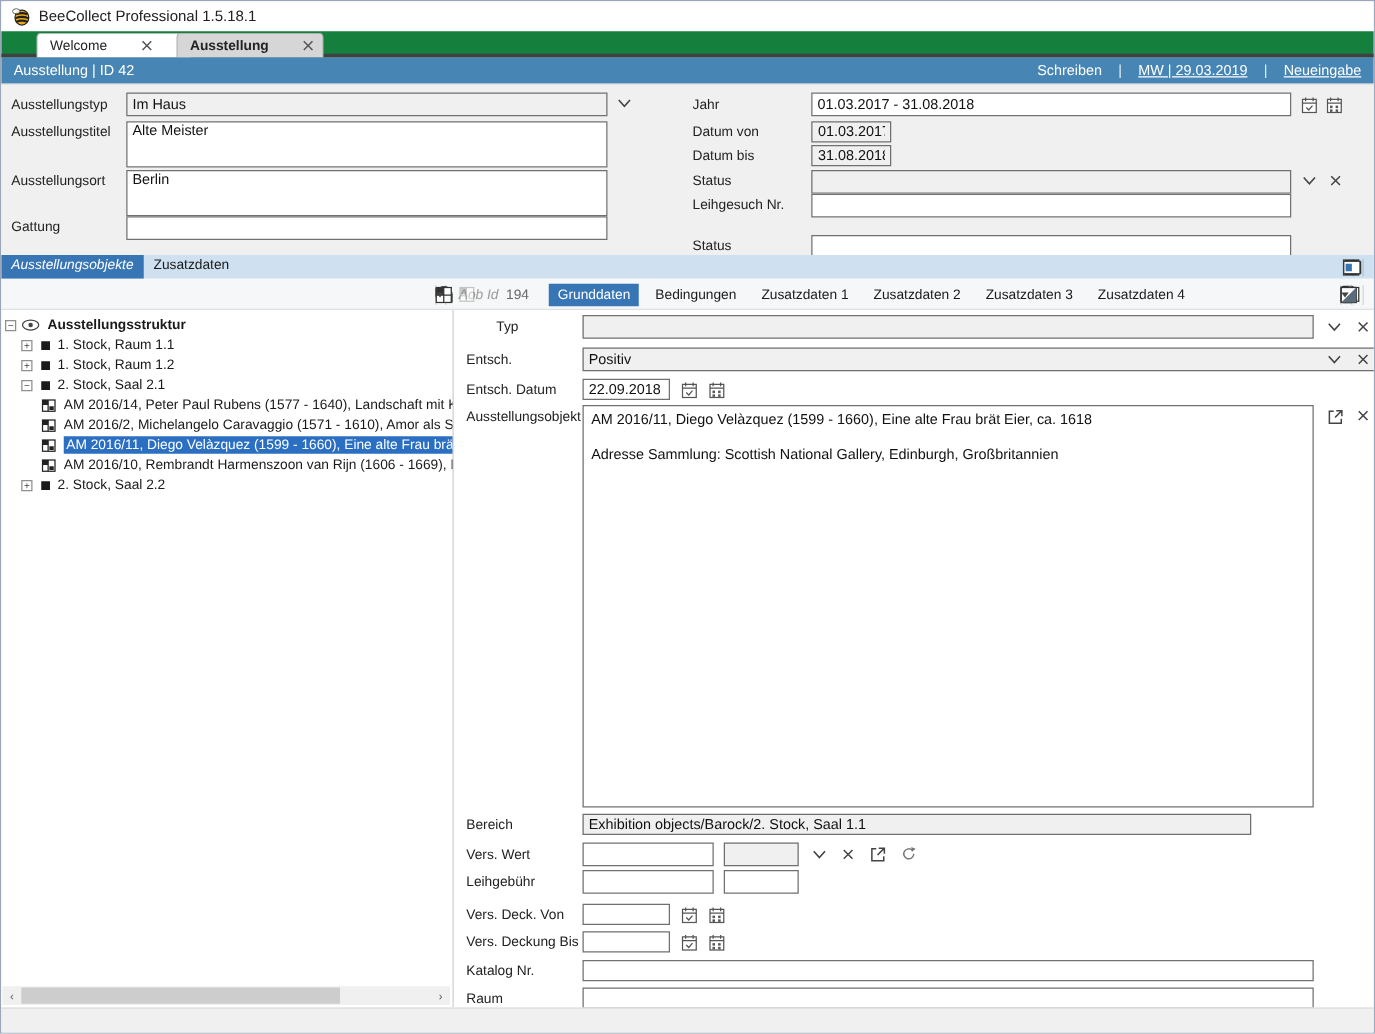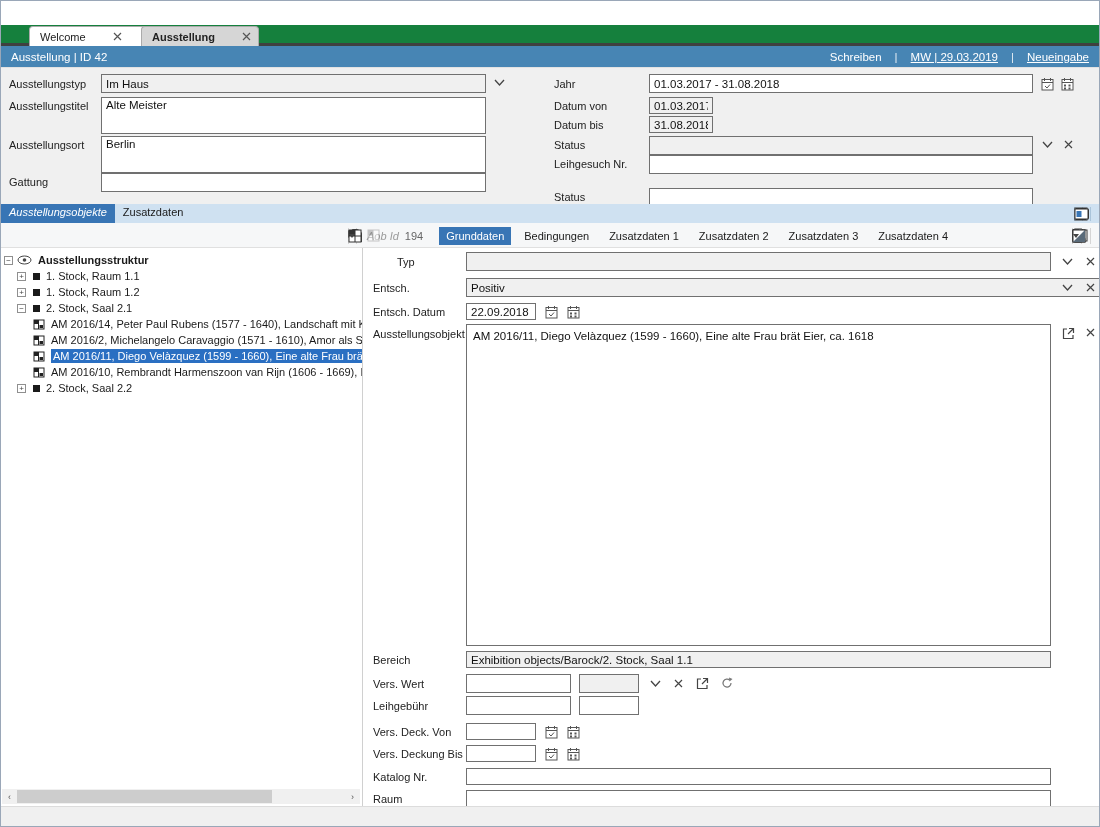--- a/index.html
+++ b/index.html
@@ -70,20 +70,30 @@
   #detailpanel { position:absolute; left:362px; top:0; width:738px; height:558px; }
   
   #bottom { position:absolute; left:0; top:805px; width:100%; height:21px; background:#f0f0f0; border-top:1px solid #dcdcdc; }
   svg { display:block; }
 </style>
 </head>
 <body>
 
 <div id="app">
 
+  <div id="titlebar">
+    <span class="bee">
+      <svg width="16" height="16" viewBox="0 0 16 16">
+        <ellipse cx="8.5" cy="9" rx="5.5" ry="6" fill="#f0a818" stroke="#222" stroke-width="1"></ellipse>
+        <path d="M4 6.5 Q8.5 4.5 13 6.5 M3.5 9.5 Q8.5 7.5 13.5 9.5 M4 12.5 Q8.5 10.5 13 12.5" stroke="#222" stroke-width="1.6" fill="none"></path>
+        <ellipse cx="4" cy="4" rx="3" ry="2" fill="#fff" stroke="#444" stroke-width=".7" opacity=".9"></ellipse>
+      </svg>
+    </span>
+    <span class="wtitle">BeeCollect Professional 1.5.18.1</span>
+  </div>
 
   <div id="doctabs">
     <div class="doctab" style="left:28px; width:124px;">
       <span class="tlabel">Welcome</span>
       <span class="tabx">
         <svg width="11" height="11">
             <path d="M2 2 L9 9 M9 2 L2 9" stroke="#555" stroke-width="1.2"></path>
           </svg>
       </span>
     </div>
@@ -503,35 +513,36 @@
             <rect x="7.5" y="7.5" width="2" height="2" fill="#555"></rect>
             <rect x="3" y="10.5" width="2" height="2" fill="#555"></rect>
             <rect x="7.5" y="10.5" width="2" height="2" fill="#555"></rect>
           </svg>
       </span>
 
       <span class="lbl" style="left:10px; top:80px;">Ausstellungsobjekt</span>
       <div class="fld" style="left:103px; top:76px; width:585px; height:322px; padding:4px 6px; line-height:1.3;">
         <div>AM 2016/11, Diego Velàzquez (1599 - 1660), Eine alte Frau brät Eier, ca. 1618</div>
         <div style="height:13px;"></div>
+        <div>Adresse Sammlung: Scottish National Gallery, Edinburgh, Großbritannien</div>
       </div>
       <span class="ic" style="left:698px; top:78px;">
           <svg width="15" height="15">
             <path d="M6 3 H2.5 V12.5 H12 V9" fill="none" stroke="#444" stroke-width="1.2"></path>
             <path d="M8 2.5 H12.5 V7 M12.5 2.5 L7 8" fill="none" stroke="#444" stroke-width="1.2"></path>
           </svg>
         </span>
       <span class="ic" style="left:722px; top:79px;">
           <svg width="11" height="11">
             <path d="M2 2 L9 9 M9 2 L2 9" stroke="#444" stroke-width="1.2"></path>
           </svg>
         </span>
 
       <span class="lbl" style="left:10px; top:406px;">Bereich</span>
-      <input class="fld ro" style="left: 103px; top: 403px; width: 585px; height: 17px;" readonly="" value="Exhibition objects/Barock/2. Stock, Saal 1.1">
+      <input class="fld ro" style="left: 103px; top: 403px; width: 535px; height: 17px;" readonly="" value="Exhibition objects/Barock/2. Stock, Saal 1.1">
 
       <span class="lbl" style="left:10px; top:430px;">Vers. Wert</span>
       <input class="fld" style="left: 103px; top: 426px; width: 105px; height: 19px;" value="">
       <input class="fld ro" style="left: 216px; top: 426px; width: 60px; height: 19px;" readonly="" value="">
       <span class="ic" style="left:286px; top:431px;">
           <svg width="13" height="9">
             <polyline points="2,2 6.5,7 11,2" fill="none" stroke="#444" stroke-width="1.3"></polyline>
           </svg>
         </span>
       <span class="ic" style="left:310px; top:430px;">

